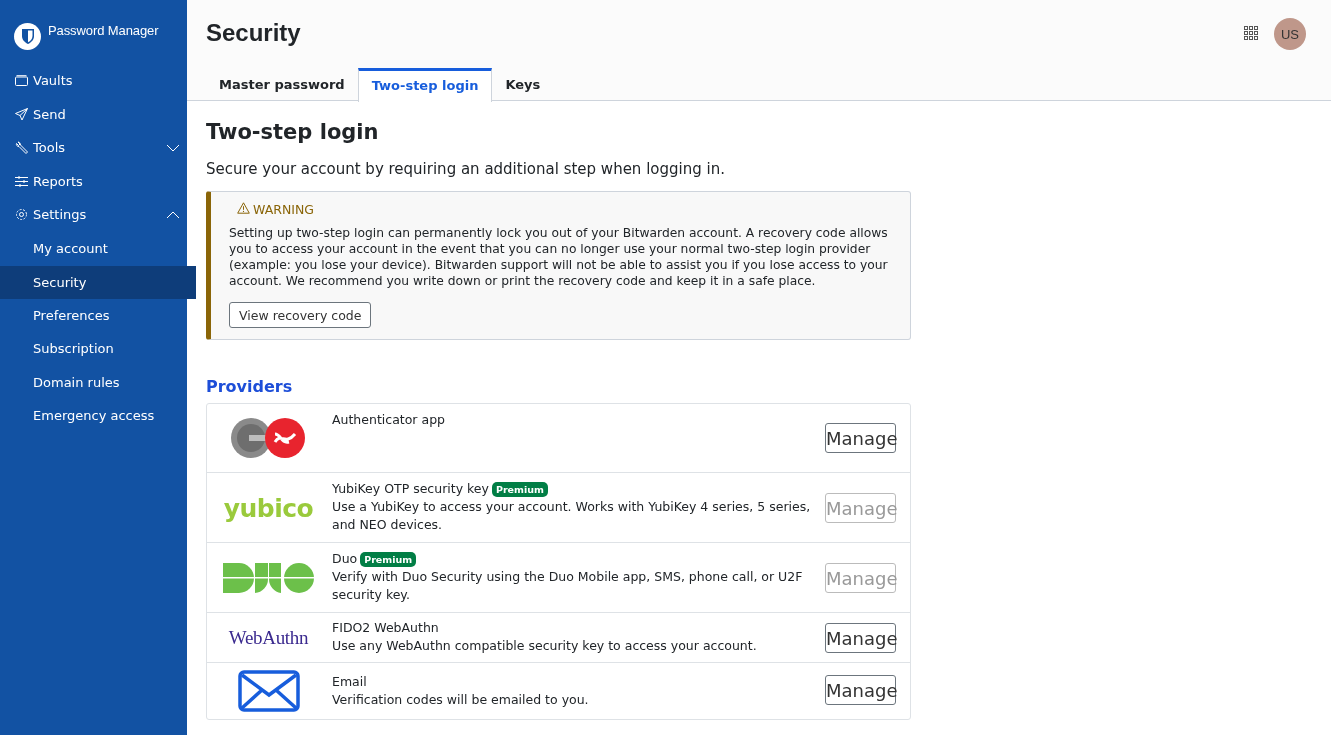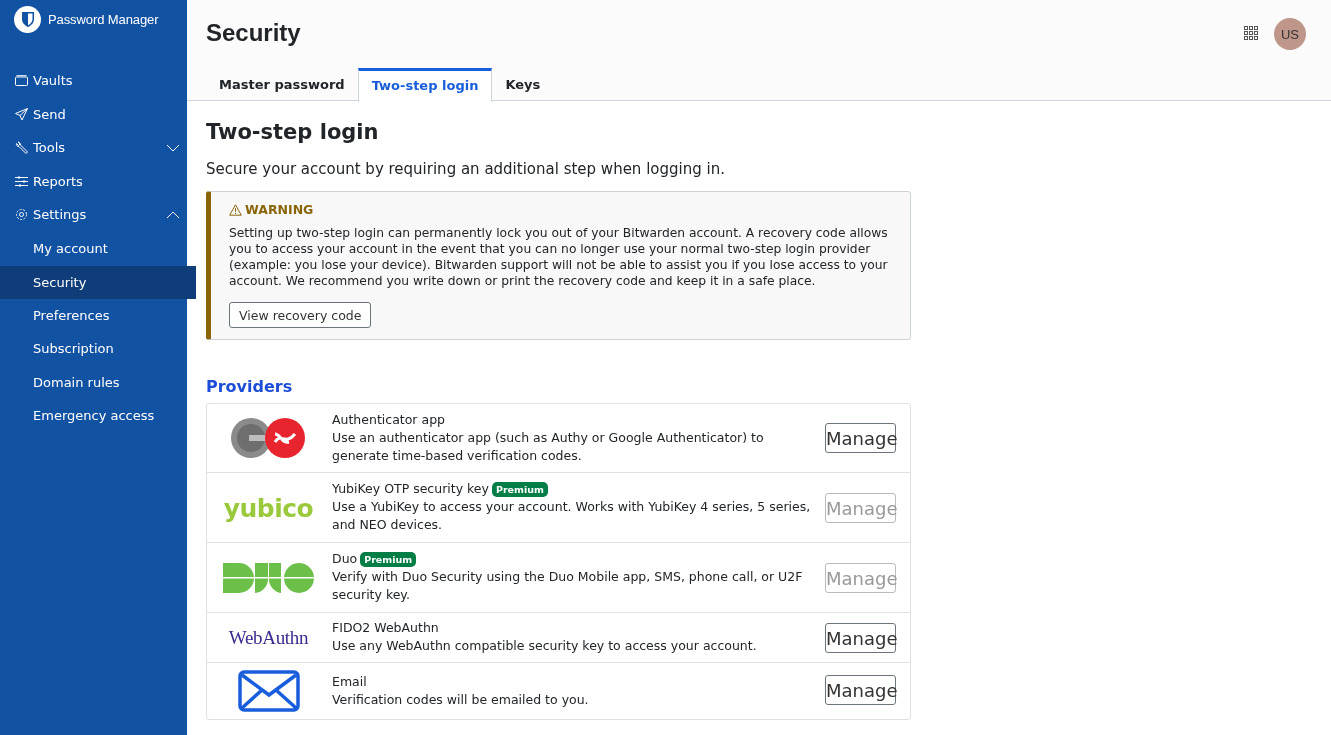--- a/index.html
+++ b/index.html
@@ -1,21 +1,21 @@
 <!DOCTYPE html>
 <html><head>
   <meta charset="utf-8">
   <style>
     * { box-sizing: border-box; margin: 0; padding: 0; }
     html, body { width: 1331px; height: 735px; overflow: hidden; }
     body { font-family: "DejaVu Sans", sans-serif; background: #fff; color: #212529; position: relative; }
 
     
     .sidebar { position: absolute; left: 0; top: 0; width: 187px; height: 735px; background: #175ddc; background: #1252a3; color: #fff; }
-    .logo { position: absolute; left: 14px; top: 6px; display: flex; align-items: center; }
+    .logo { position: absolute; left: 14px; top: 23px; display: flex; align-items: flex-start; }
     .logo-circle { width: 27px; height: 27px; border-radius: 50%; background: #fff; display: flex; align-items: center; justify-content: center; }
     .logo-text { margin-left: 7px; font-size: 13px; font-family: "Liberation Sans", sans-serif; letter-spacing: -0.1px; }
     .nav-item { position: absolute; left: 0; width: 196px; height: 33px; display: flex; align-items: center; font-size: 13px; font-weight: normal; cursor: pointer; text-align: center; }
     .nav-item .ico { position: absolute; left: 14px; width: 14px; height: 14px; display: flex; align-items: center; justify-content: center; }
     .nav-item .lbl { position: absolute; left: 33px; }
     .nav-item .chev { position: absolute; right: 16px; width: 14px; height: 14px; }
     .nav-item.active { background: #0e3d7a; }
 
     
     .page-title { position: absolute; left: 206px; top: 19px; font-size: 24px; font-weight: 600; color: #212529; font-family: "Liberation Sans", sans-serif; }
@@ -25,21 +25,21 @@
 
     .tabs { position: absolute; left: 206px; top: 68px; height: 33px; display: flex; }
     .tab { height: 33px; padding: 0 13px; font-size: 13px; font-weight: 600; color: #212529; display: flex; align-items: center; cursor: pointer; }
     .tab.active { background: #fff; color: #175ddc; border-top: 3px solid #175ddc; border-left: 1px solid #ced4dc; border-right: 1px solid #ced4dc; height: 34px; padding-bottom: 2px; }
 
     
     .h2 { position: absolute; left: 206px; top: 120px; font-size: 21px; color: #212529; }
     .subtitle { position: absolute; left: 206px; top: 160px; font-size: 15px; color: #212529; }
 
     .warning { position: absolute; left: 206px; top: 191px; width: 705px; height: 149px; background: #f8f8f8; border: 1px solid #ced4dc; border-left: 5px solid #8a6508; border-radius: 3px; }
-    .warn-title { position: absolute; left: 18px; top: 10px; font-size: 12.5px; font-weight: bold; color: #8a6508; display: flex; align-items: center; }
+    .warn-title { position: absolute; left: 26px; top: 10px; font-size: 12.5px; font-weight: normal; color: #8a6508; display: flex; align-items: flex-start; }
     .warn-title svg { margin-right: 3px; }
     .warn-body { position: absolute; left: 18px; top: 33px; width: 675px; font-size: 12.3px; line-height: 16px; color: #212529; }
     .btn-recovery { position: absolute; left: 18px; top: 110px; height: 26px; padding: 0 9px; border: 1px solid #6c757d; border-radius: 3px; background: #fff; color: #333; font-size: 12.5px; font-family: "DejaVu Sans", sans-serif; cursor: pointer; }
 
     .providers-title { position: absolute; left: 206px; top: 377px; font-size: 16px; color: #1d4ed8; }
     .providers { position: absolute; left: 206px; top: 403px; width: 705px; border: 1px solid #dee2e6; border-radius: 3px; background: #fff; }
     .prov { position: relative; border-bottom: 1px solid #dee2e6; }
     .prov:last-child { border-bottom: none; }
     .prov-logo { position: absolute; left: 14px; width: 95px; display: flex; align-items: center; justify-content: center; }
     .prov-text { position: absolute; left: 125px; width: 480px; font-size: 12.5px; line-height: 18px; color: #212529; }
@@ -186,21 +186,20 @@
         <circle cx="22" cy="22" r="14" fill="#6e6e6e"></circle>
         <rect x="20" y="19" width="24" height="6" fill="#bdbdbd"></rect>
         <circle cx="56" cy="22" r="20" fill="#e8242e"></circle>
         <path d="M46 26c6-10 10 4 20-8M46 18c6 0 6 10 14 8" stroke="#fff" stroke-width="3" fill="none"></path>
       </svg>
     </div>
     <div class="prov-text" style="top:7px">
       <div class="prov-name">
           <span>Authenticator app</span>
         </div>
-      <div>Use an authenticator app (such as Authy or Google Authenticator) to generate time-based verification codes.</div>
     </div>
     <button class="manage" style="top:19px">Manage</button>
   </div>
 
   <div class="prov" style="height:70px">
     <div class="prov-logo" style="top:15px;height:40px">
       <span style="font-family:'DejaVu Sans',sans-serif;font-weight:bold;font-size:25px;color:#9aca3c;letter-spacing:-0.5px">yubico</span>
     </div>
     <div class="prov-text" style="top:7px">
       <div class="prov-name">

